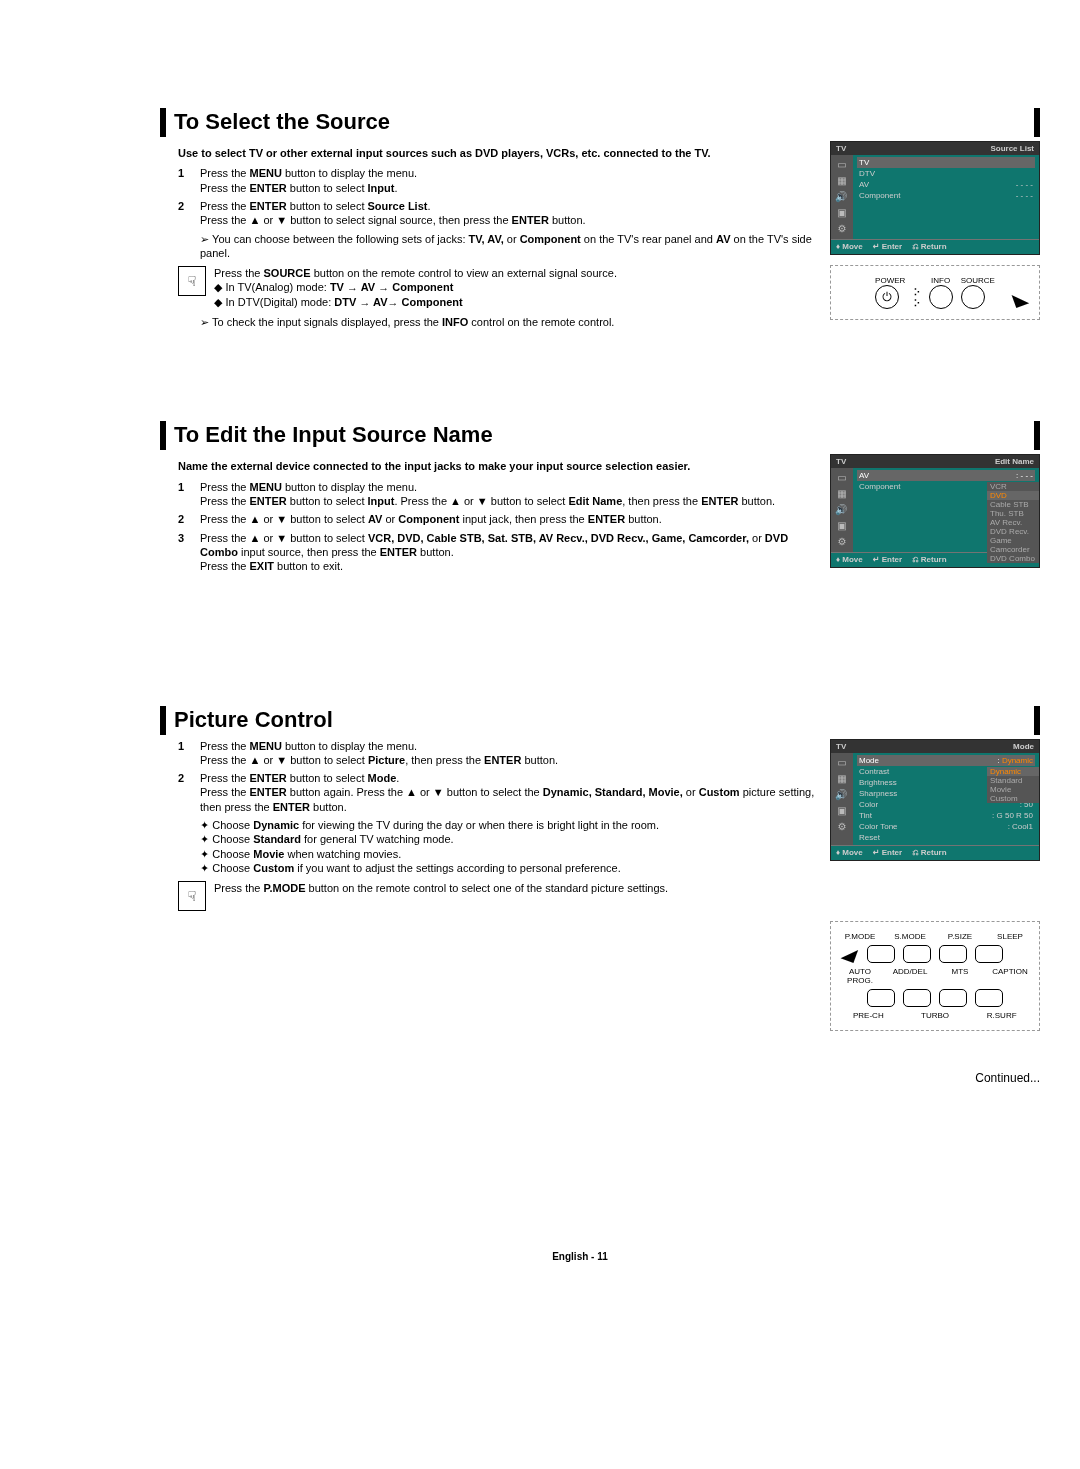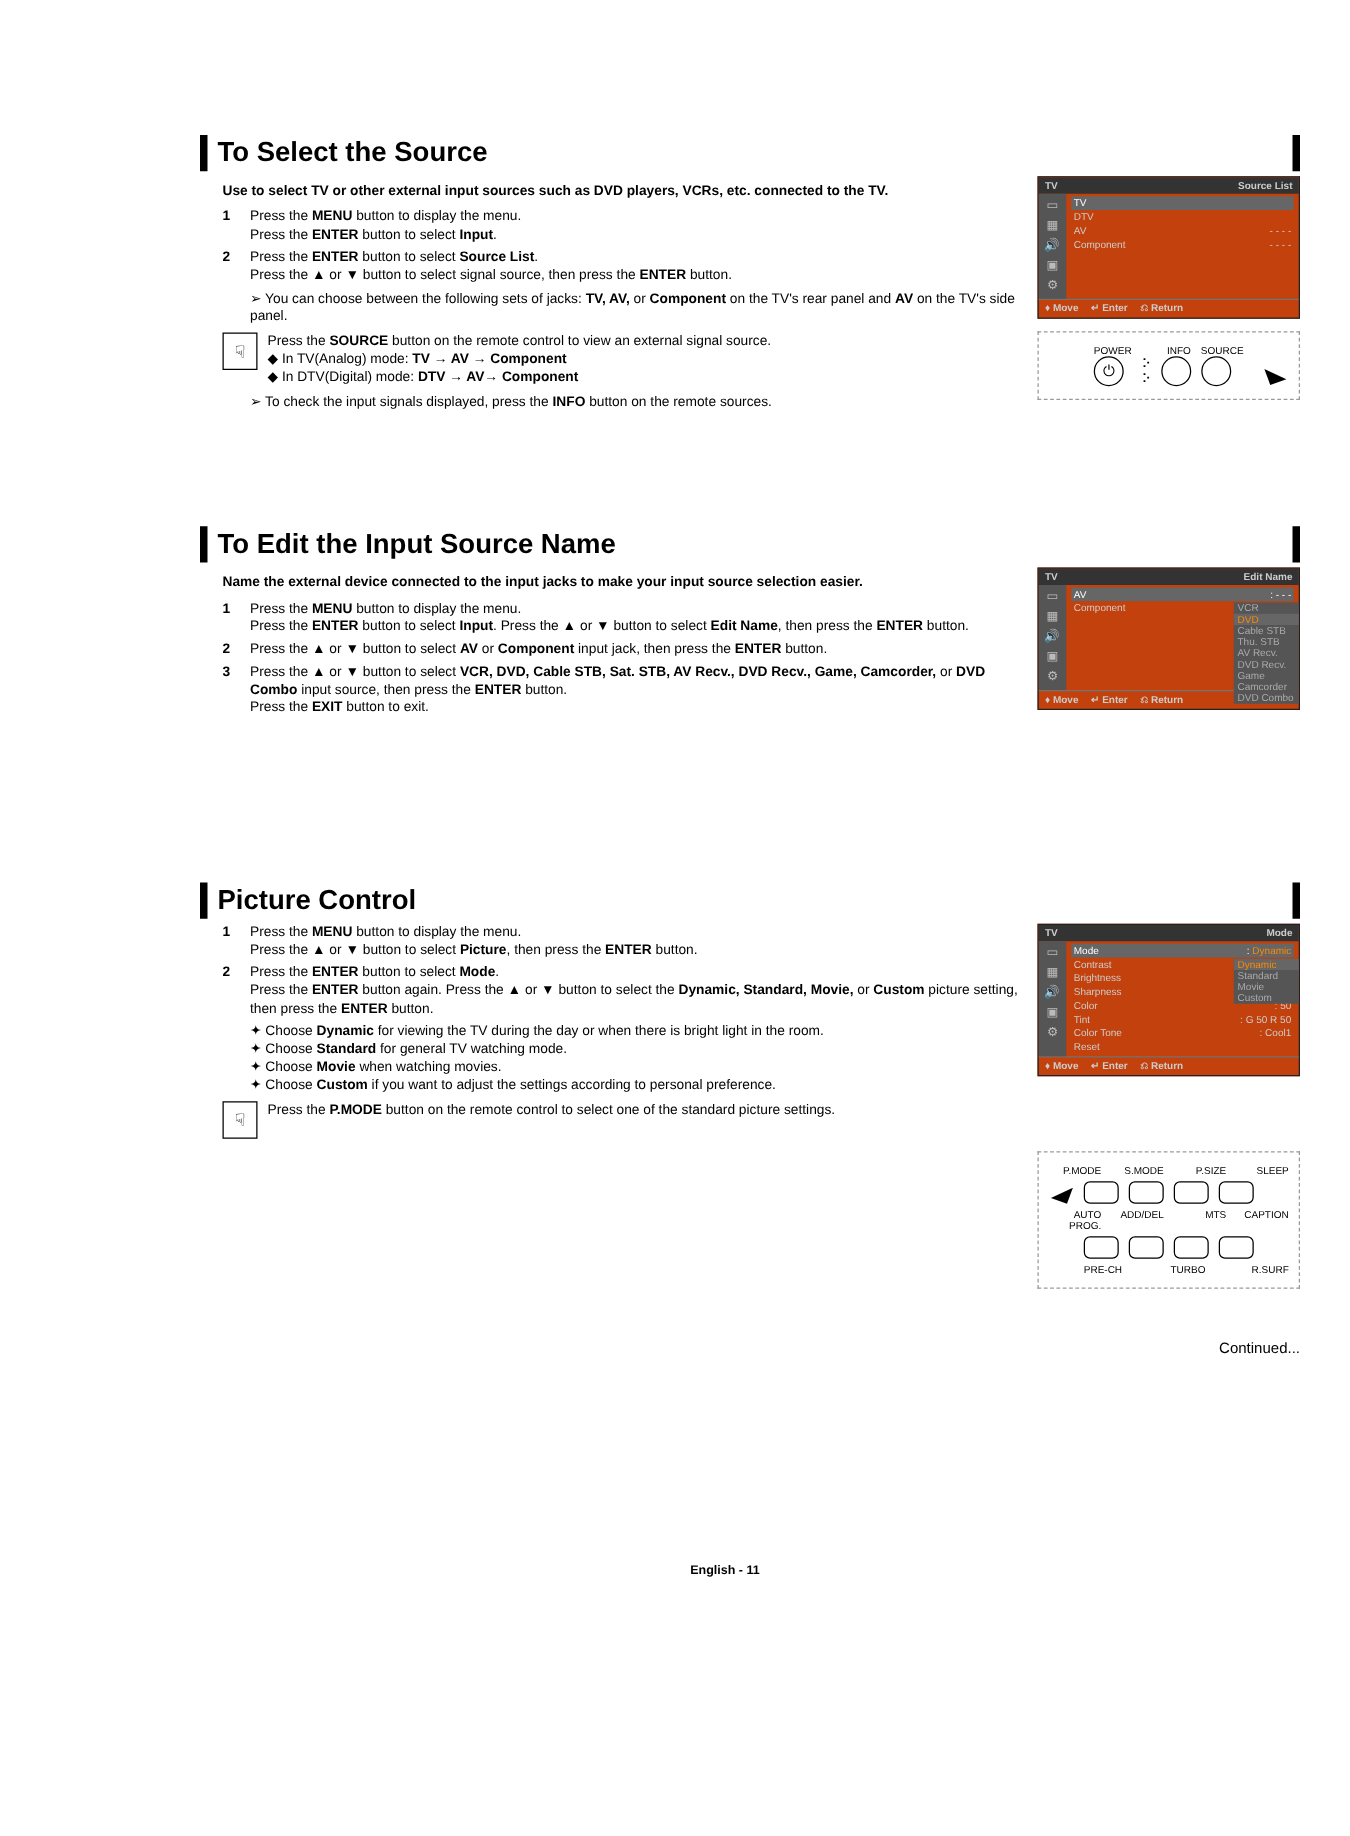--- a/index.html
+++ b/index.html
@@ -79,21 +79,21 @@
     font-size: 14px;
     flex-shrink: 0;
   }
   .diamond-line::before { content: "◆ "; }
   .bullet-diamond-line::before { content: "✦ "; }
   .bullet-list { margin-left: 40px; font-size: 11px; line-height: 1.3; margin-top: 2px;}
   b { font-weight: bold; }
 
   
   .osd {
-    background: #c2410c;
+    background: #0f766e;
     color: #ccc;
     font-size: 8px;
     border: 1px solid #222;
     margin-bottom: 10px;
   }
   .osd-header {
     display: flex;
     justify-content: space-between;
     padding: 2px 5px;
     background: #333;
@@ -180,21 +180,21 @@
   .remote-circle {
     width: 22px;
     height: 22px;
     border: 1.5px solid #000;
     border-radius: 50%;
     display: flex;
     align-items: center;
     justify-content: center;
     font-size: 12px;
   }
-  .remote-label { font-size: 8px; text-align:right; }
+  .remote-label { font-size: 8px; text-align:center; }
   .remote-arrow {
     position: absolute;
     right: 12px;
     bottom: 10px;
     font-size: 18px;
     color: #000;
     transform: rotate(-20deg);
   }
   .continued {
     text-align: right;
@@ -241,21 +241,21 @@
       </div>
       <div class="tip-box">
         <div class="tip-icon">☟</div>
         <div>
           <span>Press the </span><b>SOURCE</b><span> button on the remote control to view an external signal source.</span><br>
           <span class="diamond-line"><span>In TV(Analog) mode: </span><b>TV → AV → Component</b></span><br>
           <span class="diamond-line"><span>In DTV(Digital) mode: </span><b>DTV → AV→ Component</b></span>
         </div>
       </div>
       <div class="note-arrow">
-        <span>To check the input signals displayed, press the </span><b>INFO</b><span> button on the remote sources.</span>
+        <span>To check the input signals displayed, press the </span><b>INFO</b><span> control on the remote control.</span>
       </div>
     </div>
 
     <div class="right-col">
 
       <div class="osd">
         <div class="osd-header">
           <span>TV</span>
           <span>Source List</span>
         </div>

